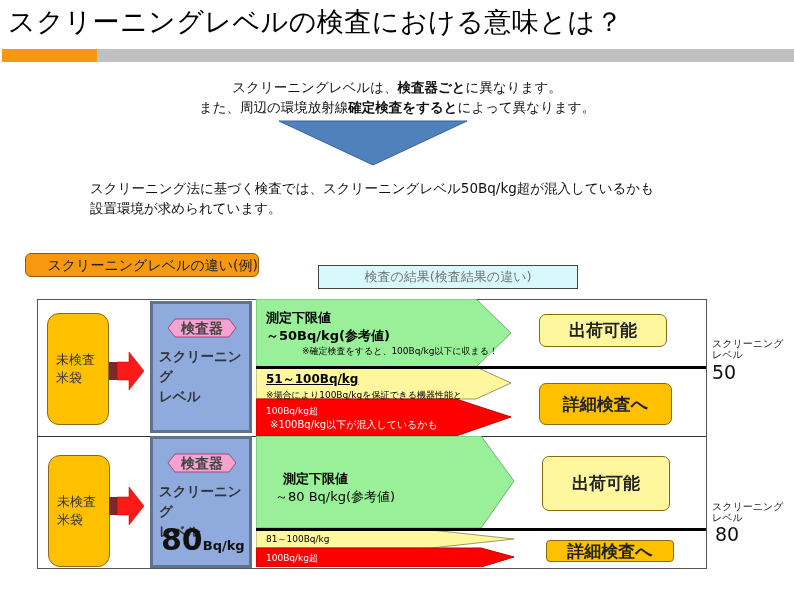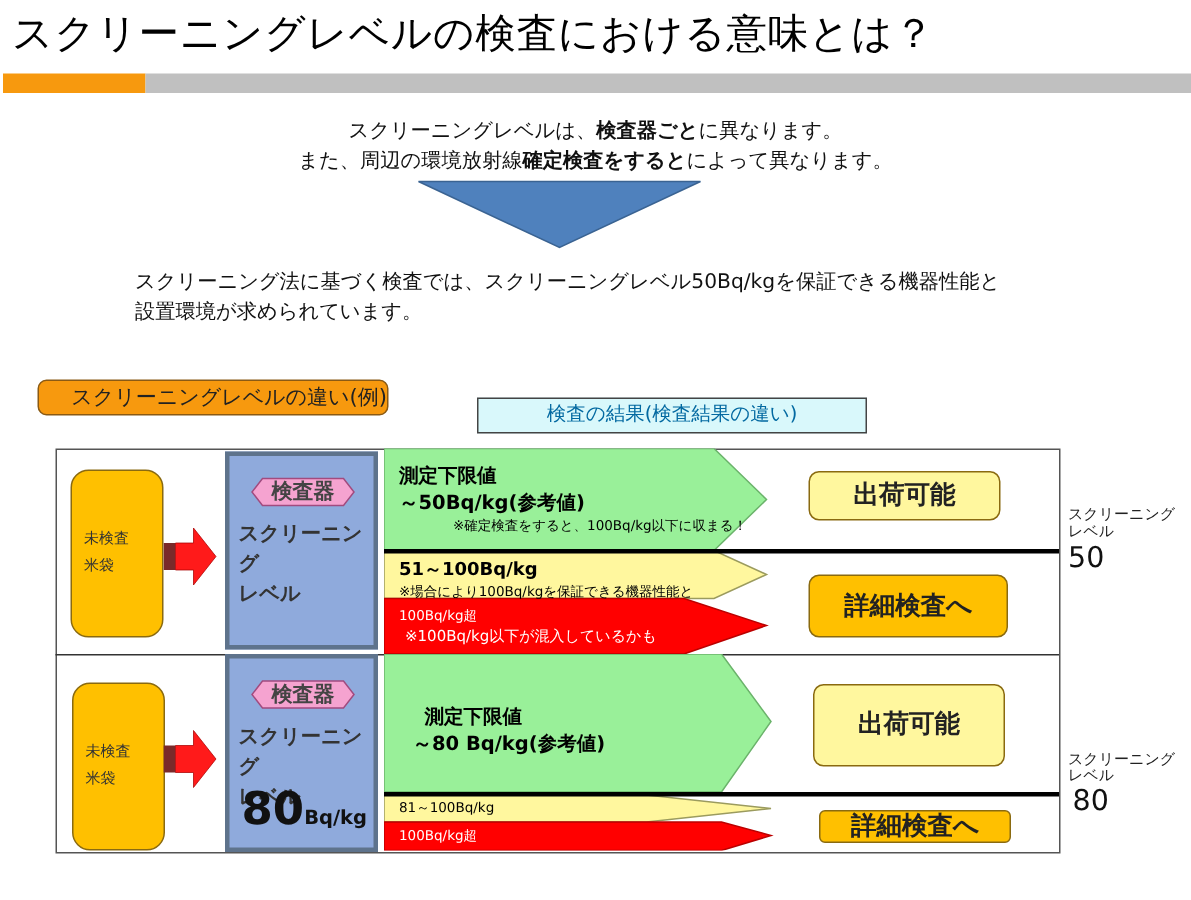--- a/index.html
+++ b/index.html
@@ -6,24 +6,24 @@
   body{width:794px;height:600px;position:relative;overflow:hidden;font-family:"DejaVu Sans","Liberation Sans",sans-serif;color:#000;}
   .abs{position:absolute;}
   .title{left:8px;top:4px;font-size:27px;letter-spacing:0.5px;white-space:nowrap;}
   .bar-o{left:2px;top:49px;width:95px;height:13px;background:#F7990E;}
   .bar-g{left:97px;top:49px;width:697px;height:13px;background:#C0C0C0;}
   .intro{left:0;width:794px;text-align:center;font-size:13.5px;line-height:20px;top:77px;color:#111;}
   .intro b{font-weight:bold;}
   .big-arrow{left:278px;top:120px;}
   .req{left:90px;top:178px;font-size:13.5px;line-height:20px;color:#111;}
   .label-orange{left:25px;top:253px;width:232px;height:22px;background:#F7990E;border:1.5px solid #8a5a14;border-radius:6px;font-size:14px;line-height:22px;text-align:right;color:#222;}
-  .label-cyan{left:318px;top:265px;width:258px;height:22px;background:#D9F8FB;border:1px solid #444;font-size:13px;line-height:22px;text-align:center;color:#0369a1;}
+  .label-cyan{left:318px;top:265px;width:258px;height:22px;background:#D9F8FB;border:1px solid #444;font-size:13px;line-height:22px;text-align:center;color:#737373;}
   .outer{left:37px;top:299px;width:668px;height:268px;border:1px solid #555;}
   .divider{left:37px;top:436px;width:669px;height:1px;background:#333;}
-  .bag{width:62px;height:112px;background:#FFC000;border:1.5px solid #8a6a10;border-radius:12px;font-size:10px;line-height:18px;color:#333;display:flex;align-items:center;padding-left:8px;box-sizing:border-box;}
+  .bag{width:62px;height:112px;background:#FFC000;border:1.5px solid #8a6a10;border-radius:12px;font-size:13px;line-height:18px;color:#333;display:flex;align-items:center;padding-left:8px;box-sizing:border-box;}
   .device{width:102px;height:132px;background:#8FAADC;border:3px solid #5E738C;box-sizing:border-box;font-weight:bold;}
   .device .tag{position:absolute;left:14px;top:14px;}
   .device .tagtxt{position:absolute;left:14px;top:14px;width:70px;text-align:center;font-size:14px;line-height:20px;color:#444;}
   .device .lvl{position:absolute;left:6px;top:42px;font-size:13.5px;line-height:20px;color:#333;}
   .device .num{position:absolute;left:8px;top:84px;font-size:30px;line-height:34px;color:#111;}
   .device .num small{font-size:13px;}
   .result{border:1.5px solid #8a6a10;border-radius:7px;text-align:center;font-weight:bold;font-size:17px;color:#222;}
   .txt{position:absolute;white-space:nowrap;}
   .side{font-size:10px;line-height:11px;color:#222;}
   .sidenum{font-size:19px;line-height:20px;color:#111;}
@@ -38,21 +38,21 @@
 <div class="abs intro">
   <div><span>スクリーニングレベルは、</span><b>検査器ごと</b><span>に異なります。</span></div>
   <div><span>また、周辺の環境放射線</span><b>確定検査をすると</b><span>によって異なります。</span></div>
 </div>
 
 <svg class="abs big-arrow" width="190" height="46">
   <polygon points="1,1 189,1 95,45" fill="#4F81BD" stroke="#3a6392" stroke-width="1"></polygon>
 </svg>
 
 <div class="abs req">
-  <div>スクリーニング法に基づく検査では、スクリーニングレベル50Bq/kgを保証できる機器性能と</div>
+  <div>スクリーニング法に基づく検査では、スクリーニングレベル50Bq/kg超が混入しているかも</div>
   <div>設置環境が求められています。</div>
 </div>
 
 <div class="abs label-orange">スクリーニングレベルの違い(例)</div>
 <div class="abs label-cyan">検査の結果(検査結果の違い)</div>
 
 <div class="abs outer"></div>
 <div class="abs divider"></div>
 
 <div class="abs bag" style="left:47px;top:313px;">
@@ -79,21 +79,21 @@
 <svg class="abs" style="left:256px;top:299px;" width="262" height="137">
   <polygon points="0,0 220,0 255,34 220,68 0,68" fill="#99F099" stroke="#6bb36b" stroke-width="1"></polygon>
   <polygon points="0,68 220,68 255,84 220,100 0,100" fill="#FFF79E" stroke="#9b9b5e" stroke-width="1"></polygon>
   <polygon points="0,100 200,100 255,118 200,137 0,137" fill="#FF0000" stroke="#b00" stroke-width="1"></polygon>
 </svg>
 <div class="abs" style="left:256px;top:366px;width:450px;height:3px;background:#000;"></div>
 
 <div class="txt" style="left:266px;top:309px;font-size:13px;font-weight:bold;line-height:17px;">測定下限値</div>
 <div class="txt" style="left:266px;top:327px;font-size:13px;font-weight:bold;line-height:17px;">～50Bq/kg(参考値)</div>
 <div class="txt" style="left:266px;top:345px;font-size:9px;line-height:12px;margin-left:36px;">※確定検査をすると、100Bq/kg以下に収まる！</div>
-<div class="txt" style="left:266px;top:372px;font-size:12px;font-weight:bold;line-height:14px;">51～100Bq/kg</div>
+<div class="txt" style="left:266px;top:372px;font-size:12px;font-weight:bold;line-height:14px;text-decoration:underline;">51～100Bq/kg</div>
 <div class="txt" style="left:266px;top:389px;font-size:9px;line-height:12px;">※場合により100Bq/kgを保証できる機器性能と</div>
 <div class="txt" style="left:266px;top:405px;font-size:9px;line-height:12px;color:#fff;">100Bq/kg超</div>
 <div class="txt" style="left:270px;top:418px;font-size:10px;font-weight:normal;line-height:13px;color:#fff;">※100Bq/kg以下が混入しているかも</div>
 
 <div class="abs result" style="left:539px;top:314px;width:126px;height:31px;line-height:31px;background:#FFF79E;">出荷可能</div>
 <div class="abs result" style="left:539px;top:383px;width:131px;height:40px;line-height:40px;background:#FFC000;">詳細検査へ</div>
 
 <div class="txt side" style="left:712px;top:338px;">
     <div>スクリーニング</div>
     <div>レベル</div>
@@ -123,21 +123,21 @@
 </div>
 
 <svg class="abs" style="left:256px;top:436px;" width="262" height="131">
   <polygon points="0,0 225,0 258,45 225,92 0,92" fill="#99F099" stroke="#6bb36b" stroke-width="1"></polygon>
   <polygon points="0,94 175,94 258,103 175,112 0,112" fill="#FFF79E" stroke="#9b9b5e" stroke-width="1"></polygon>
   <polygon points="0,112 225,112 258,121 225,131 0,131" fill="#FF0000" stroke="#b00" stroke-width="1"></polygon>
 </svg>
 <div class="abs" style="left:256px;top:528px;width:450px;height:3px;background:#000;"></div>
 
 <div class="txt" style="left:283px;top:470px;font-size:13px;font-weight:bold;line-height:17px;">測定下限値</div>
-<div class="txt" style="left:275px;top:488px;font-size:13px;font-weight:bold;line-height:17px;">～80 Bq/kg(参考値)</div>
+<div class="txt" style="left:275px;top:488px;font-size:13px;font-weight:normal;line-height:17px;">～80 Bq/kg(参考値)</div>
 <div class="txt" style="left:266px;top:533px;font-size:9px;line-height:12px;">81～100Bq/kg</div>
 <div class="txt" style="left:266px;top:552px;font-size:9px;line-height:12px;color:#fff;">100Bq/kg超</div>
 
 <div class="abs result" style="left:542px;top:456px;width:126px;height:53px;line-height:53px;background:#FFF79E;">出荷可能</div>
 <div class="abs result" style="left:546px;top:540px;width:126px;height:20px;line-height:20px;background:#FFC000;border-radius:4px;">詳細検査へ</div>
 
 <div class="txt side" style="left:712px;top:501px;">
     <div>スクリーニング</div>
     <div>レベル</div>
   </div>

